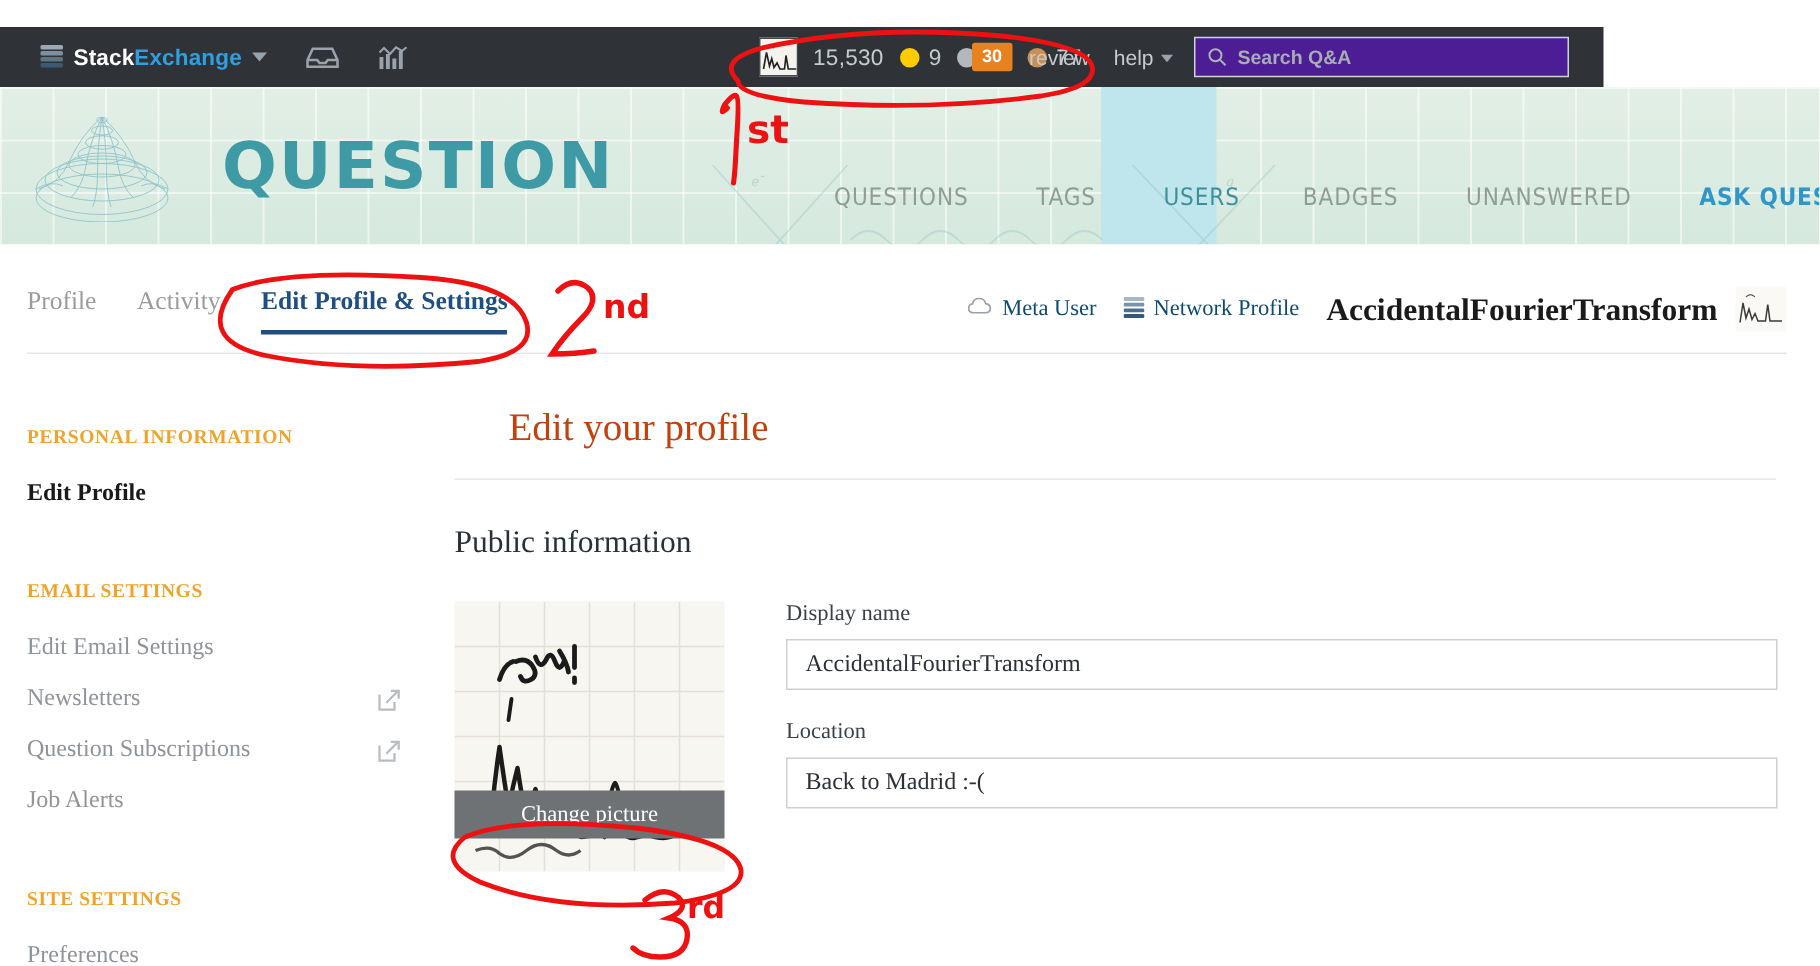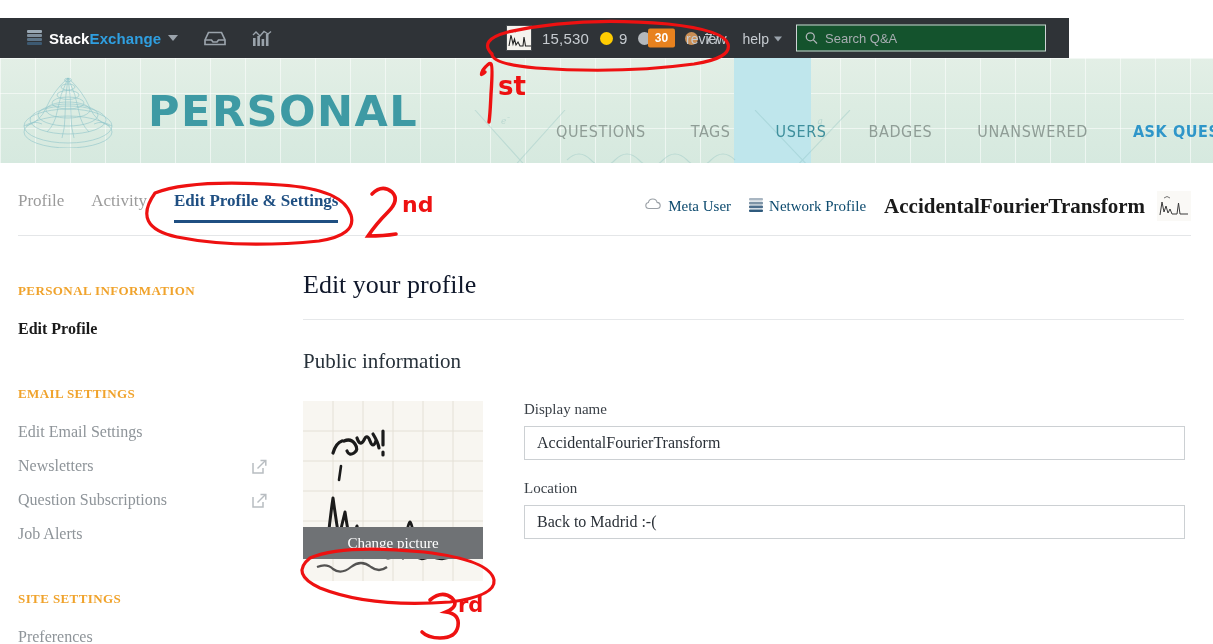--- a/index.html
+++ b/index.html
@@ -64,22 +64,22 @@
     position: absolute; right: 23px; top: 50%; transform: translateY(-50%);
     display: flex; align-items: center;
   }
   .review-badge {
     background: #e8821e; color: #ffffff; font-size: 12px; font-weight: bold;
     padding: 2px 7px 3px; border-radius: 2px; margin-right: 11px;
   }
   .tb-link { font-size: 14px; color: #c6cbd0; margin-right: 16px; }
   .tb-link.last { margin-right: 14px; }
   .search-box {
-    width: 250px; height: 27px; background: #14532d; border: 1px solid #cfd3d6;
-    display: flex; align-items: center; padding: 0 8px;
+    width: 250px; height: 27px; background: #4c1d95; border: 1px solid #cfd3d6;
+    display: flex; align-items: center; padding: 0 8px; font-weight: bold;
   }
   .search-ico { width: 13px; height: 13px; margin-right: 7px; flex: 0 0 auto; }
   .search-ph { font-size: 13px; color: #a8adb2; }
 
   
   .siteheader {
     position: absolute; top: 58px; left: 0; width: 1213px; height: 105px;
     background: linear-gradient(180deg, #e3efe6 0%, #dcece2 45%, #d6e9df 100%);
     overflow: hidden;
   }
@@ -152,22 +152,22 @@
     display: flex; align-items: center; justify-content: space-between;
     font-family: "Liberation Serif", serif; font-size: 16px; color: #8e9499;
     margin-bottom: 16px; padding-right: 6px;
   }
   .side-item.current { color: #1a1a1a; font-weight: bold; }
   .side-gap { height: 32px; }
   .ext-ico { width: 15px; height: 15px; flex: 0 0 auto; }
 
   .content { position: absolute; left: 303px; top: 270px; width: 890px; }
   .h1 {
-    font-family: "Liberation Serif", serif; font-size: 26px; color: #0f172a;
-    font-weight: normal; margin-bottom: 19px;
+    font-family: "Liberation Serif", serif; font-size: 26px; color: #c2410c;
+    font-weight: normal; margin-bottom: 19px; margin-left: 36px;
   }
   .rule { height: 1px; background: #e6e8ea; width: 881px; }
   .h2 {
     font-family: "Liberation Serif", serif; font-size: 21px; color: #27313a;
     font-weight: normal; margin-top: 29px; margin-bottom: 27px;
   }
   .form-area { display: flex; }
   .avatar-col { width: 180px; flex: 0 0 auto; position: relative; }
   .avatar-big {
     width: 180px; height: 180px; background: #f7f5f0; position: relative; overflow: hidden;
@@ -303,21 +303,21 @@
         <path d="M50 10 q-8 16 -11 34 q-2 12 -10 20"></path>
         <path d="M50 10 q8 16 11 34 q2 12 10 20"></path>
         <path d="M50 10 q-3 18 -3 38 q0 12 -3 22"></path>
         <path d="M50 10 q3 18 3 38 q0 12 3 22"></path>
         <path d="M6 58 q10 -6 18 -2"></path>
           <path d="M94 58 q-10 -6 -18 -2"></path>
         <ellipse cx="50" cy="64" rx="44" ry="16"></ellipse>
       </g>
     </svg>
 
-    <div class="logo-text">PERSONAL</div>
+    <div class="logo-text">QUESTION</div>
 
     <div class="navlinks">
       <span class="navlink">QUESTIONS</span>
       <span class="navlink">TAGS</span>
       <span class="navlink active w-users">USERS</span>
       <span class="navlink">BADGES</span>
       <span class="navlink">UNANSWERED</span>
       <span class="navlink ask">ASK QUESTION</span>
     </div>
   </div>

